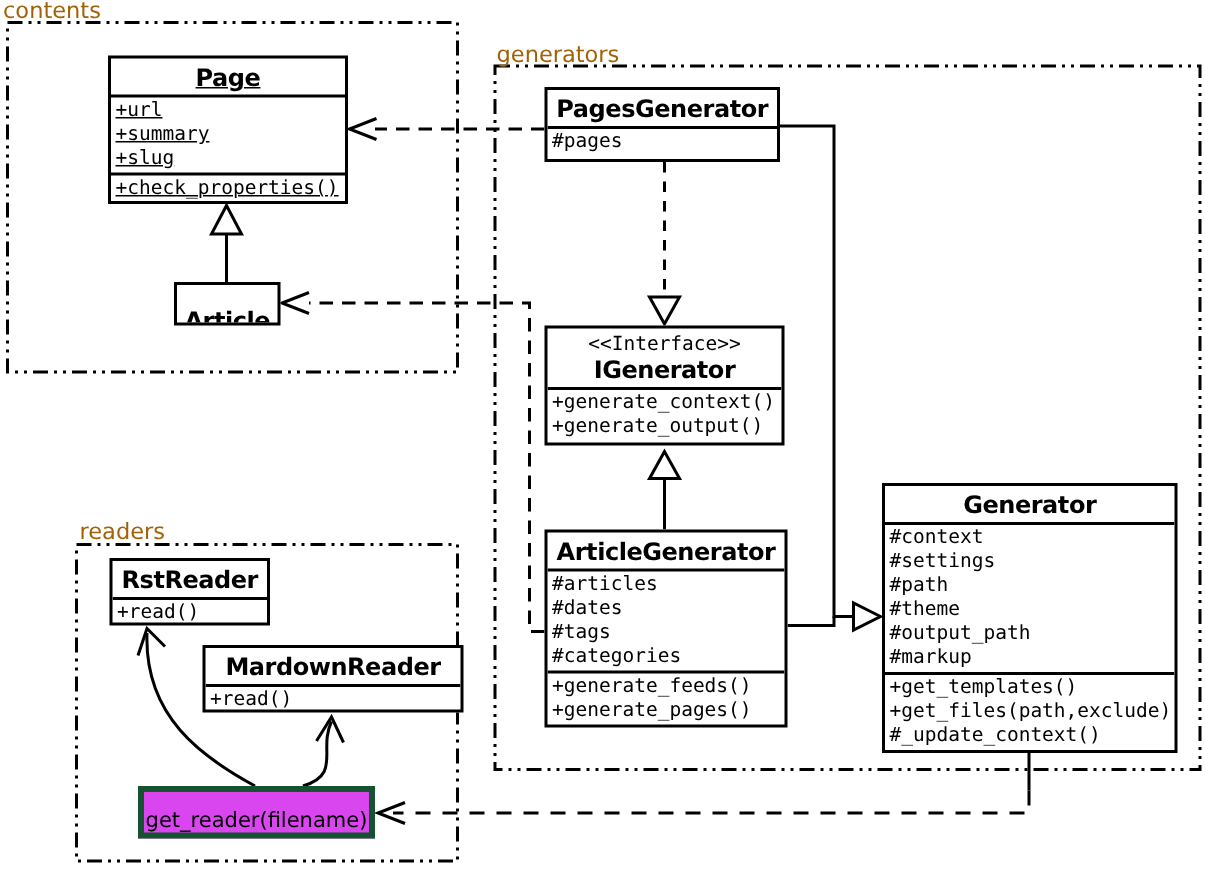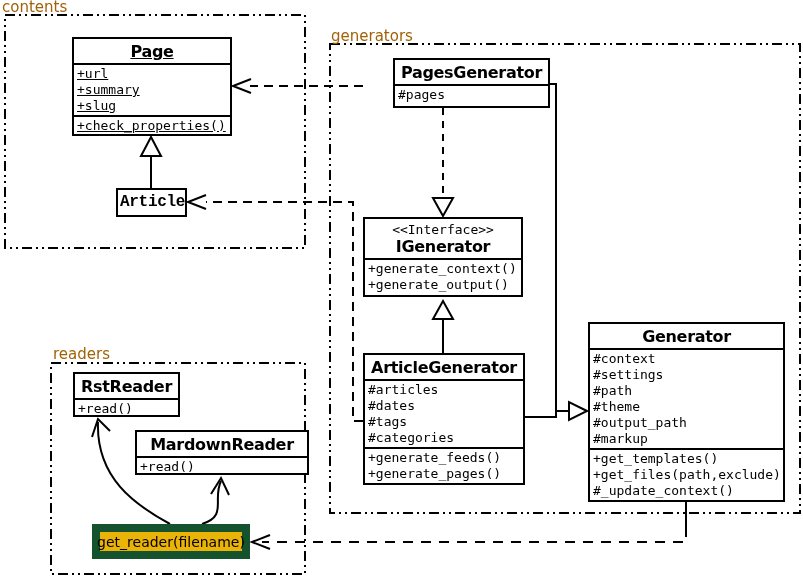--- a/index.html
+++ b/index.html
@@ -27,29 +27,29 @@
     white-space:nowrap;
   }
   .uml .stereotype + .title{padding-top:0;}
   .uml .sec{
     border-top:2px solid #000;padding:1px 3px;
     font-family:"DejaVu Sans Mono","Liberation Mono",monospace;
     font-size:13px;line-height:16px;
   }
   .uml .row{white-space:nowrap;}
   .plainbox{
-    position:absolute;background:#eab308;border:8px solid #14532d;
-    box-sizing:border-box;display:flex;align-items:center;justify-content:center;
+    position:absolute;background:#d946ef;border:4px solid #14532d;
+    box-sizing:border-box;display:flex;align-items:flex-end;justify-content:center;
     font-size:14px;white-space:nowrap;
   }
   
   #box-page            {left:72px;  top:37px;  width:160px; height:99px;text-decoration:underline;}
   #box-article         {left:116px; top:188px; width:71px;  height:29px;}
-  #box-article .title  {padding-top:2px;font-family:Liberation Mono, monospace;}
-  #box-pages-generator {left:363px; top:58px;  width:157px; height:50px;margin-left:30px;}
+  #box-article .title  {padding-top:14px;}
+  #box-pages-generator {left:363px; top:58px;  width:157px; height:50px;}
   #box-igenerator      {left:363px; top:217px; width:160px; height:80px;}
   #box-article-generator{left:363px;top:353px; width:162px; height:132px;}
   #box-generator       {left:588px; top:322px; width:197px; height:180px;}
   #box-rst-reader      {left:73px;  top:372px; width:107px; height:45px;}
   #box-mardown-reader  {left:135px; top:430px; width:174px; height:45px;}
   #box-get-reader      {left:92px;  top:524px; width:158px; height:35px;}
   #label-contents  {left:2px;   top:0px;}
   #label-generators{left:331px; top:29px;}
   #label-readers   {left:53px;  top:347px;}
 </style>

